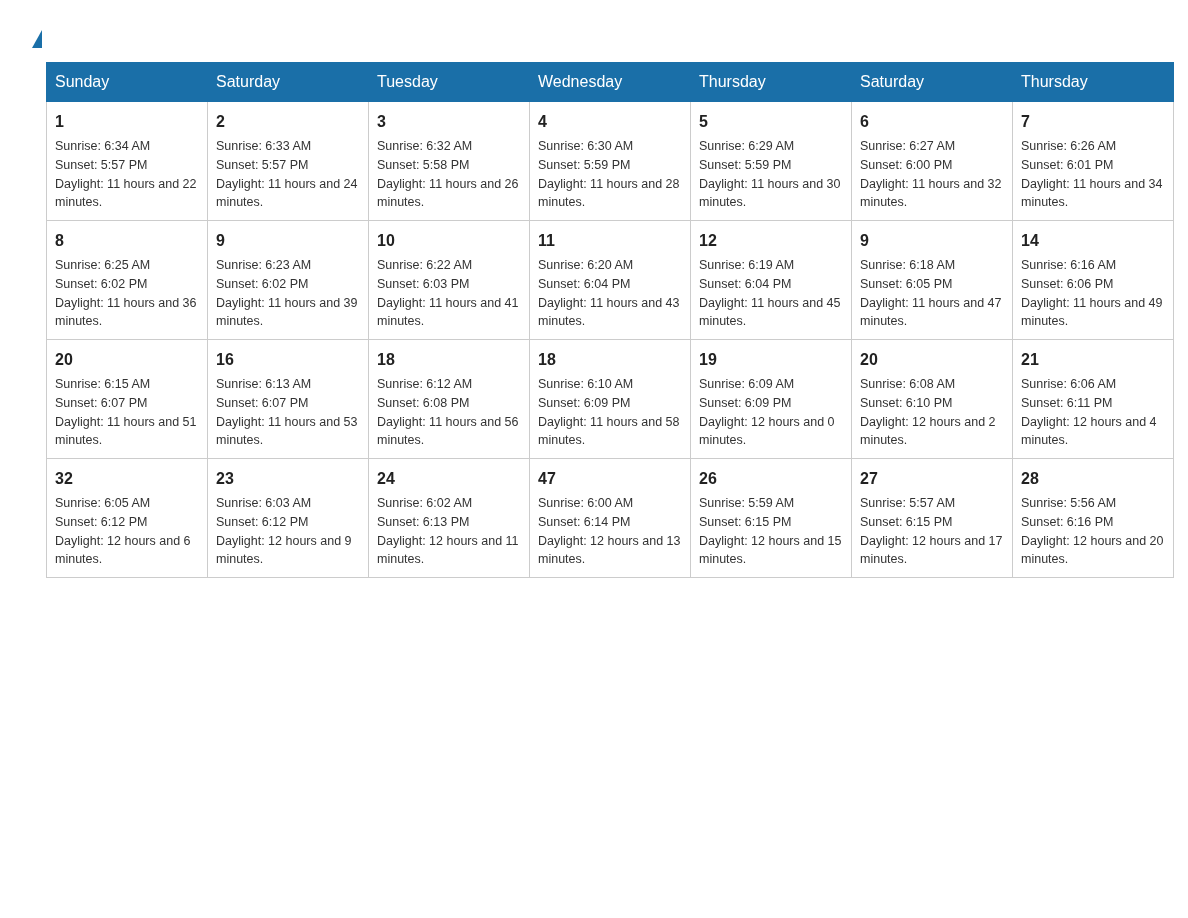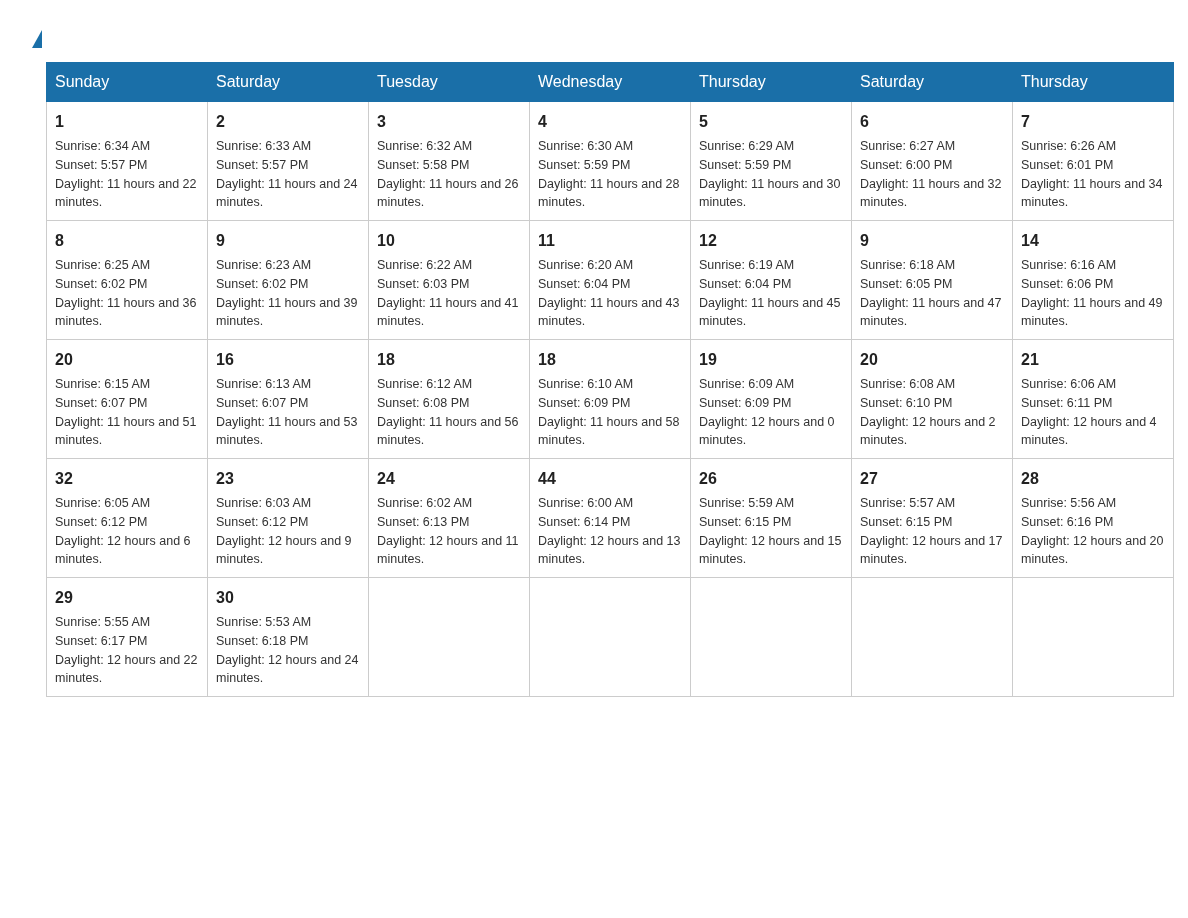--- a/index.html
+++ b/index.html
@@ -151,28 +151,19 @@
         <td><span class="day-num">18</span>Sunrise: 6:12 AM<br>Sunset: 6:08 PM<br>Daylight: 11 hours and 56 minutes.</td>
         <td><span class="day-num">18</span>Sunrise: 6:10 AM<br>Sunset: 6:09 PM<br>Daylight: 11 hours and 58 minutes.</td>
         <td><span class="day-num">19</span>Sunrise: 6:09 AM<br>Sunset: 6:09 PM<br>Daylight: 12 hours and 0 minutes.</td>
         <td><span class="day-num">20</span>Sunrise: 6:08 AM<br>Sunset: 6:10 PM<br>Daylight: 12 hours and 2 minutes.</td>
         <td><span class="day-num">21</span>Sunrise: 6:06 AM<br>Sunset: 6:11 PM<br>Daylight: 12 hours and 4 minutes.</td>
       </tr>
       <tr class="week-row">
         <td><span class="day-num">32</span>Sunrise: 6:05 AM<br>Sunset: 6:12 PM<br>Daylight: 12 hours and 6 minutes.</td>
         <td><span class="day-num">23</span>Sunrise: 6:03 AM<br>Sunset: 6:12 PM<br>Daylight: 12 hours and 9 minutes.</td>
         <td><span class="day-num">24</span>Sunrise: 6:02 AM<br>Sunset: 6:13 PM<br>Daylight: 12 hours and 11 minutes.</td>
-        <td><span class="day-num">44</span>Sunrise: 6:00 AM<br>Sunset: 6:14 PM<br>Daylight: 12 hours and 13 minutes.</td>
+        <td><span class="day-num">47</span>Sunrise: 6:00 AM<br>Sunset: 6:14 PM<br>Daylight: 12 hours and 13 minutes.</td>
         <td><span class="day-num">26</span>Sunrise: 5:59 AM<br>Sunset: 6:15 PM<br>Daylight: 12 hours and 15 minutes.</td>
         <td><span class="day-num">27</span>Sunrise: 5:57 AM<br>Sunset: 6:15 PM<br>Daylight: 12 hours and 17 minutes.</td>
         <td><span class="day-num">28</span>Sunrise: 5:56 AM<br>Sunset: 6:16 PM<br>Daylight: 12 hours and 20 minutes.</td>
-      </tr>
-      <tr class="week-row">
-        <td><span class="day-num">29</span>Sunrise: 5:55 AM<br>Sunset: 6:17 PM<br>Daylight: 12 hours and 22 minutes.</td>
-        <td><span class="day-num">30</span>Sunrise: 5:53 AM<br>Sunset: 6:18 PM<br>Daylight: 12 hours and 24 minutes.</td>
-        <td class="empty"></td>
-        <td class="empty"></td>
-        <td class="empty"></td>
-        <td class="empty"></td>
-        <td class="empty"></td>
       </tr>
     </tbody>
 </table>
 
 </body></html>

